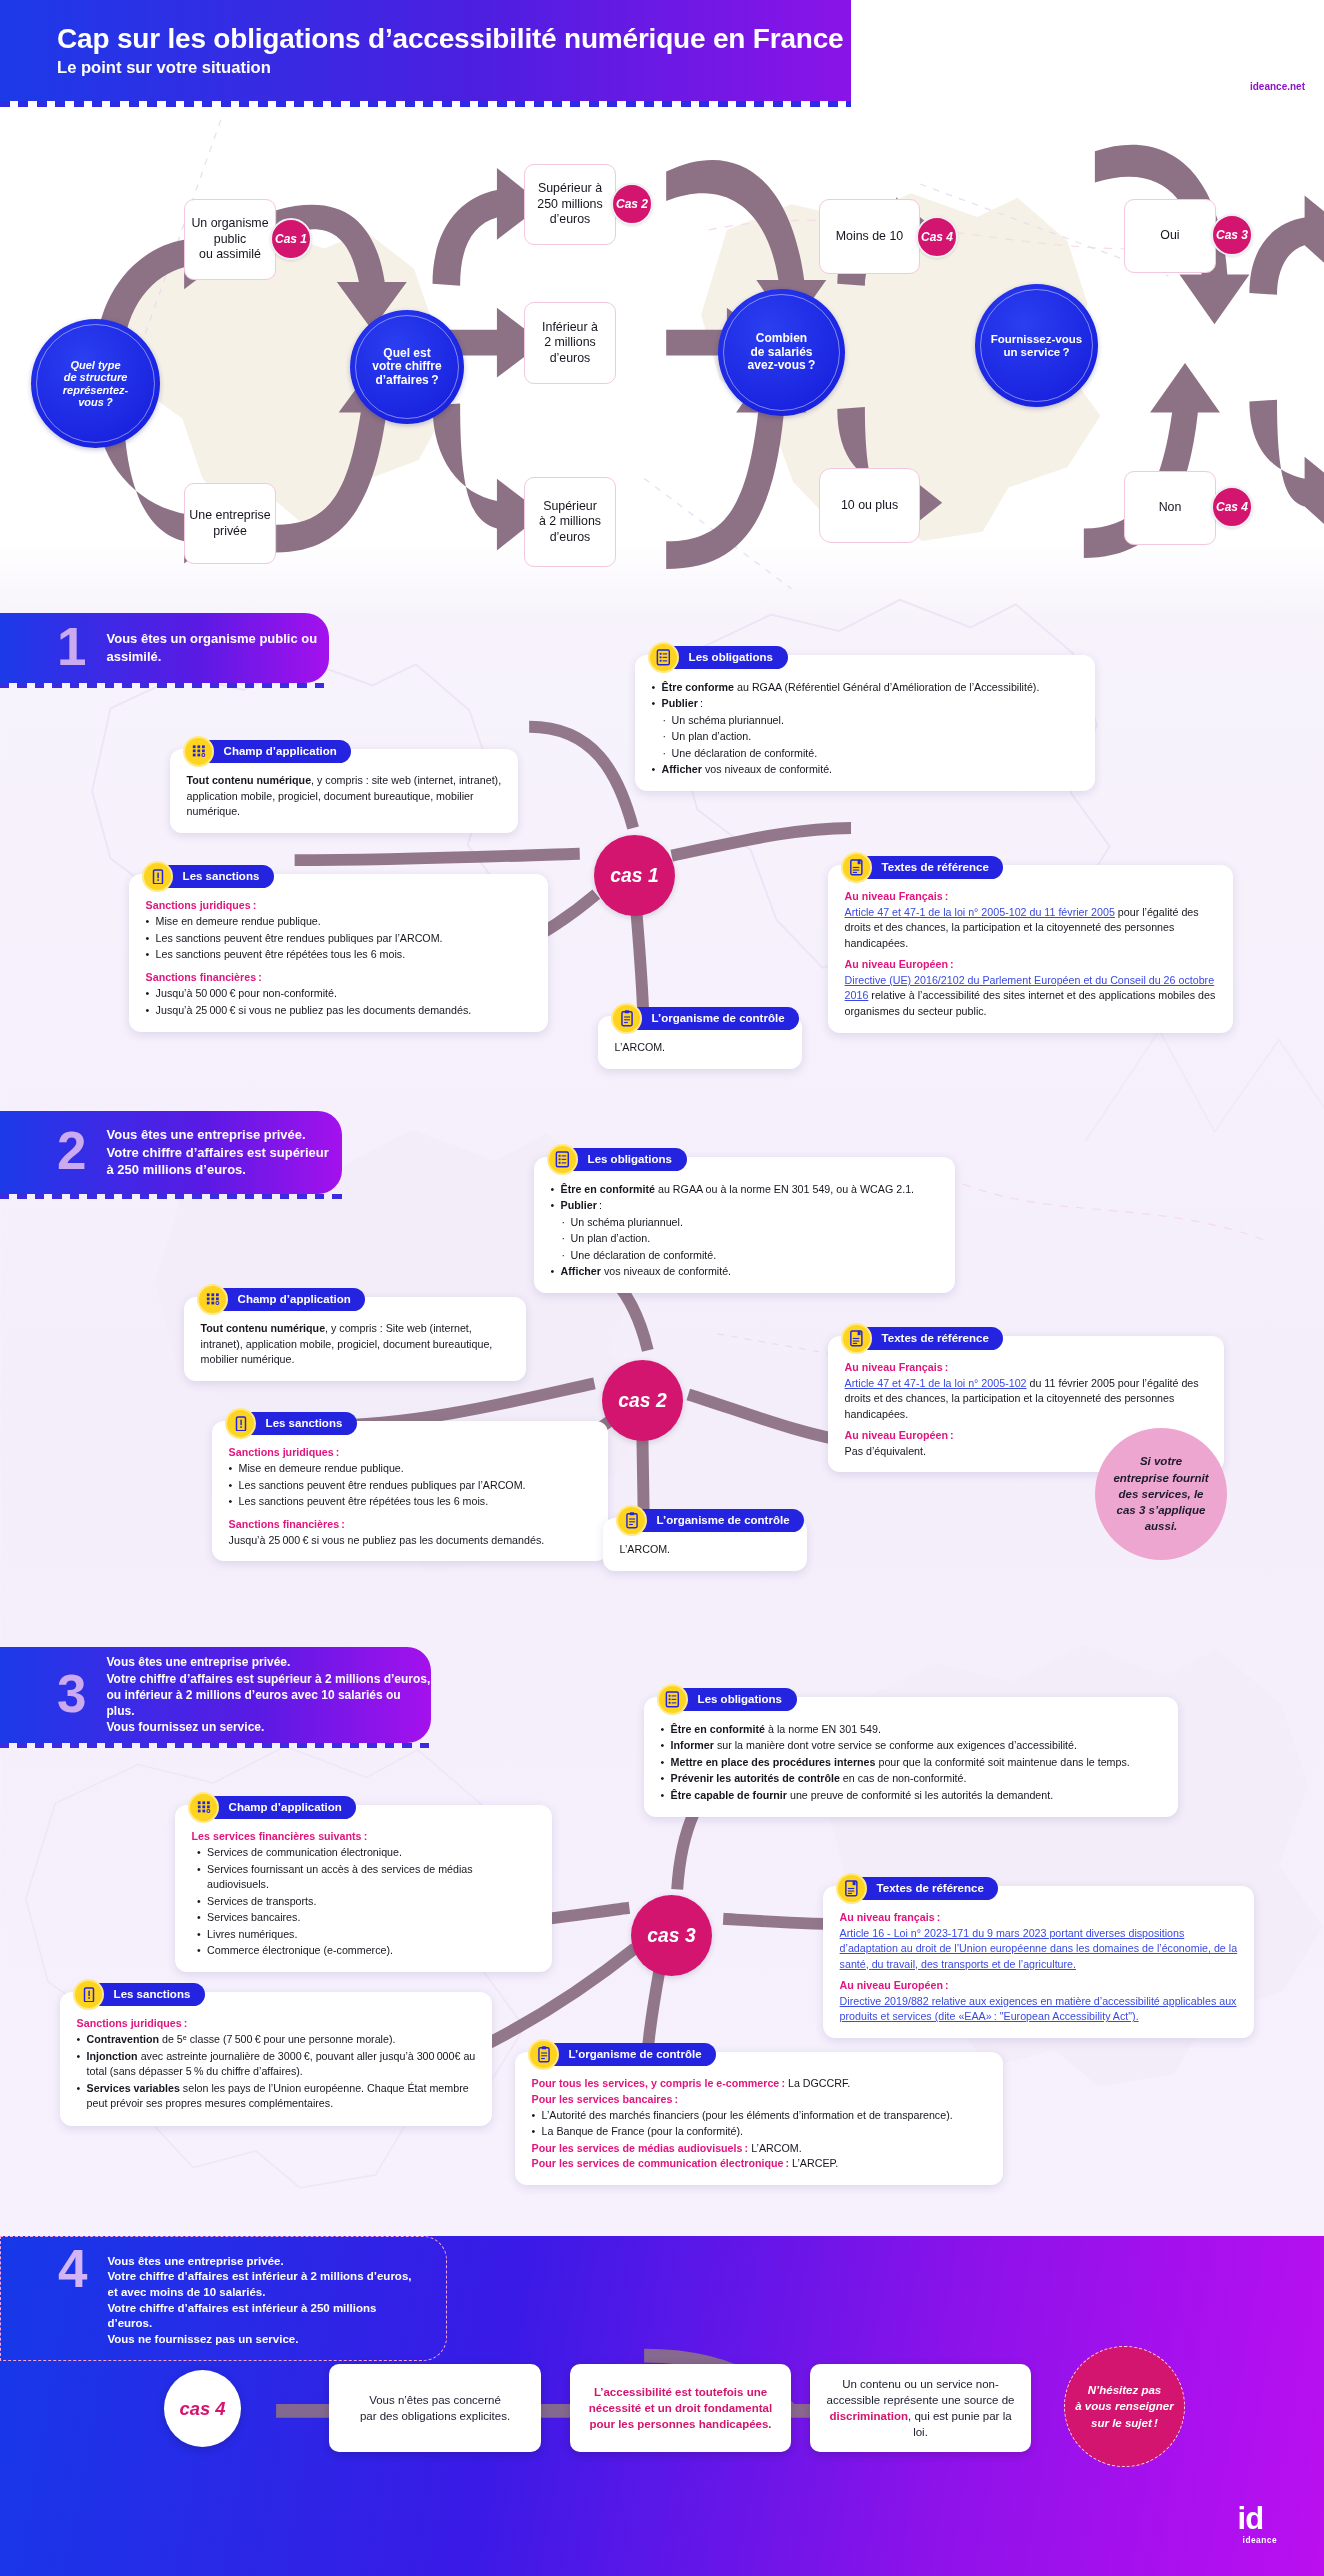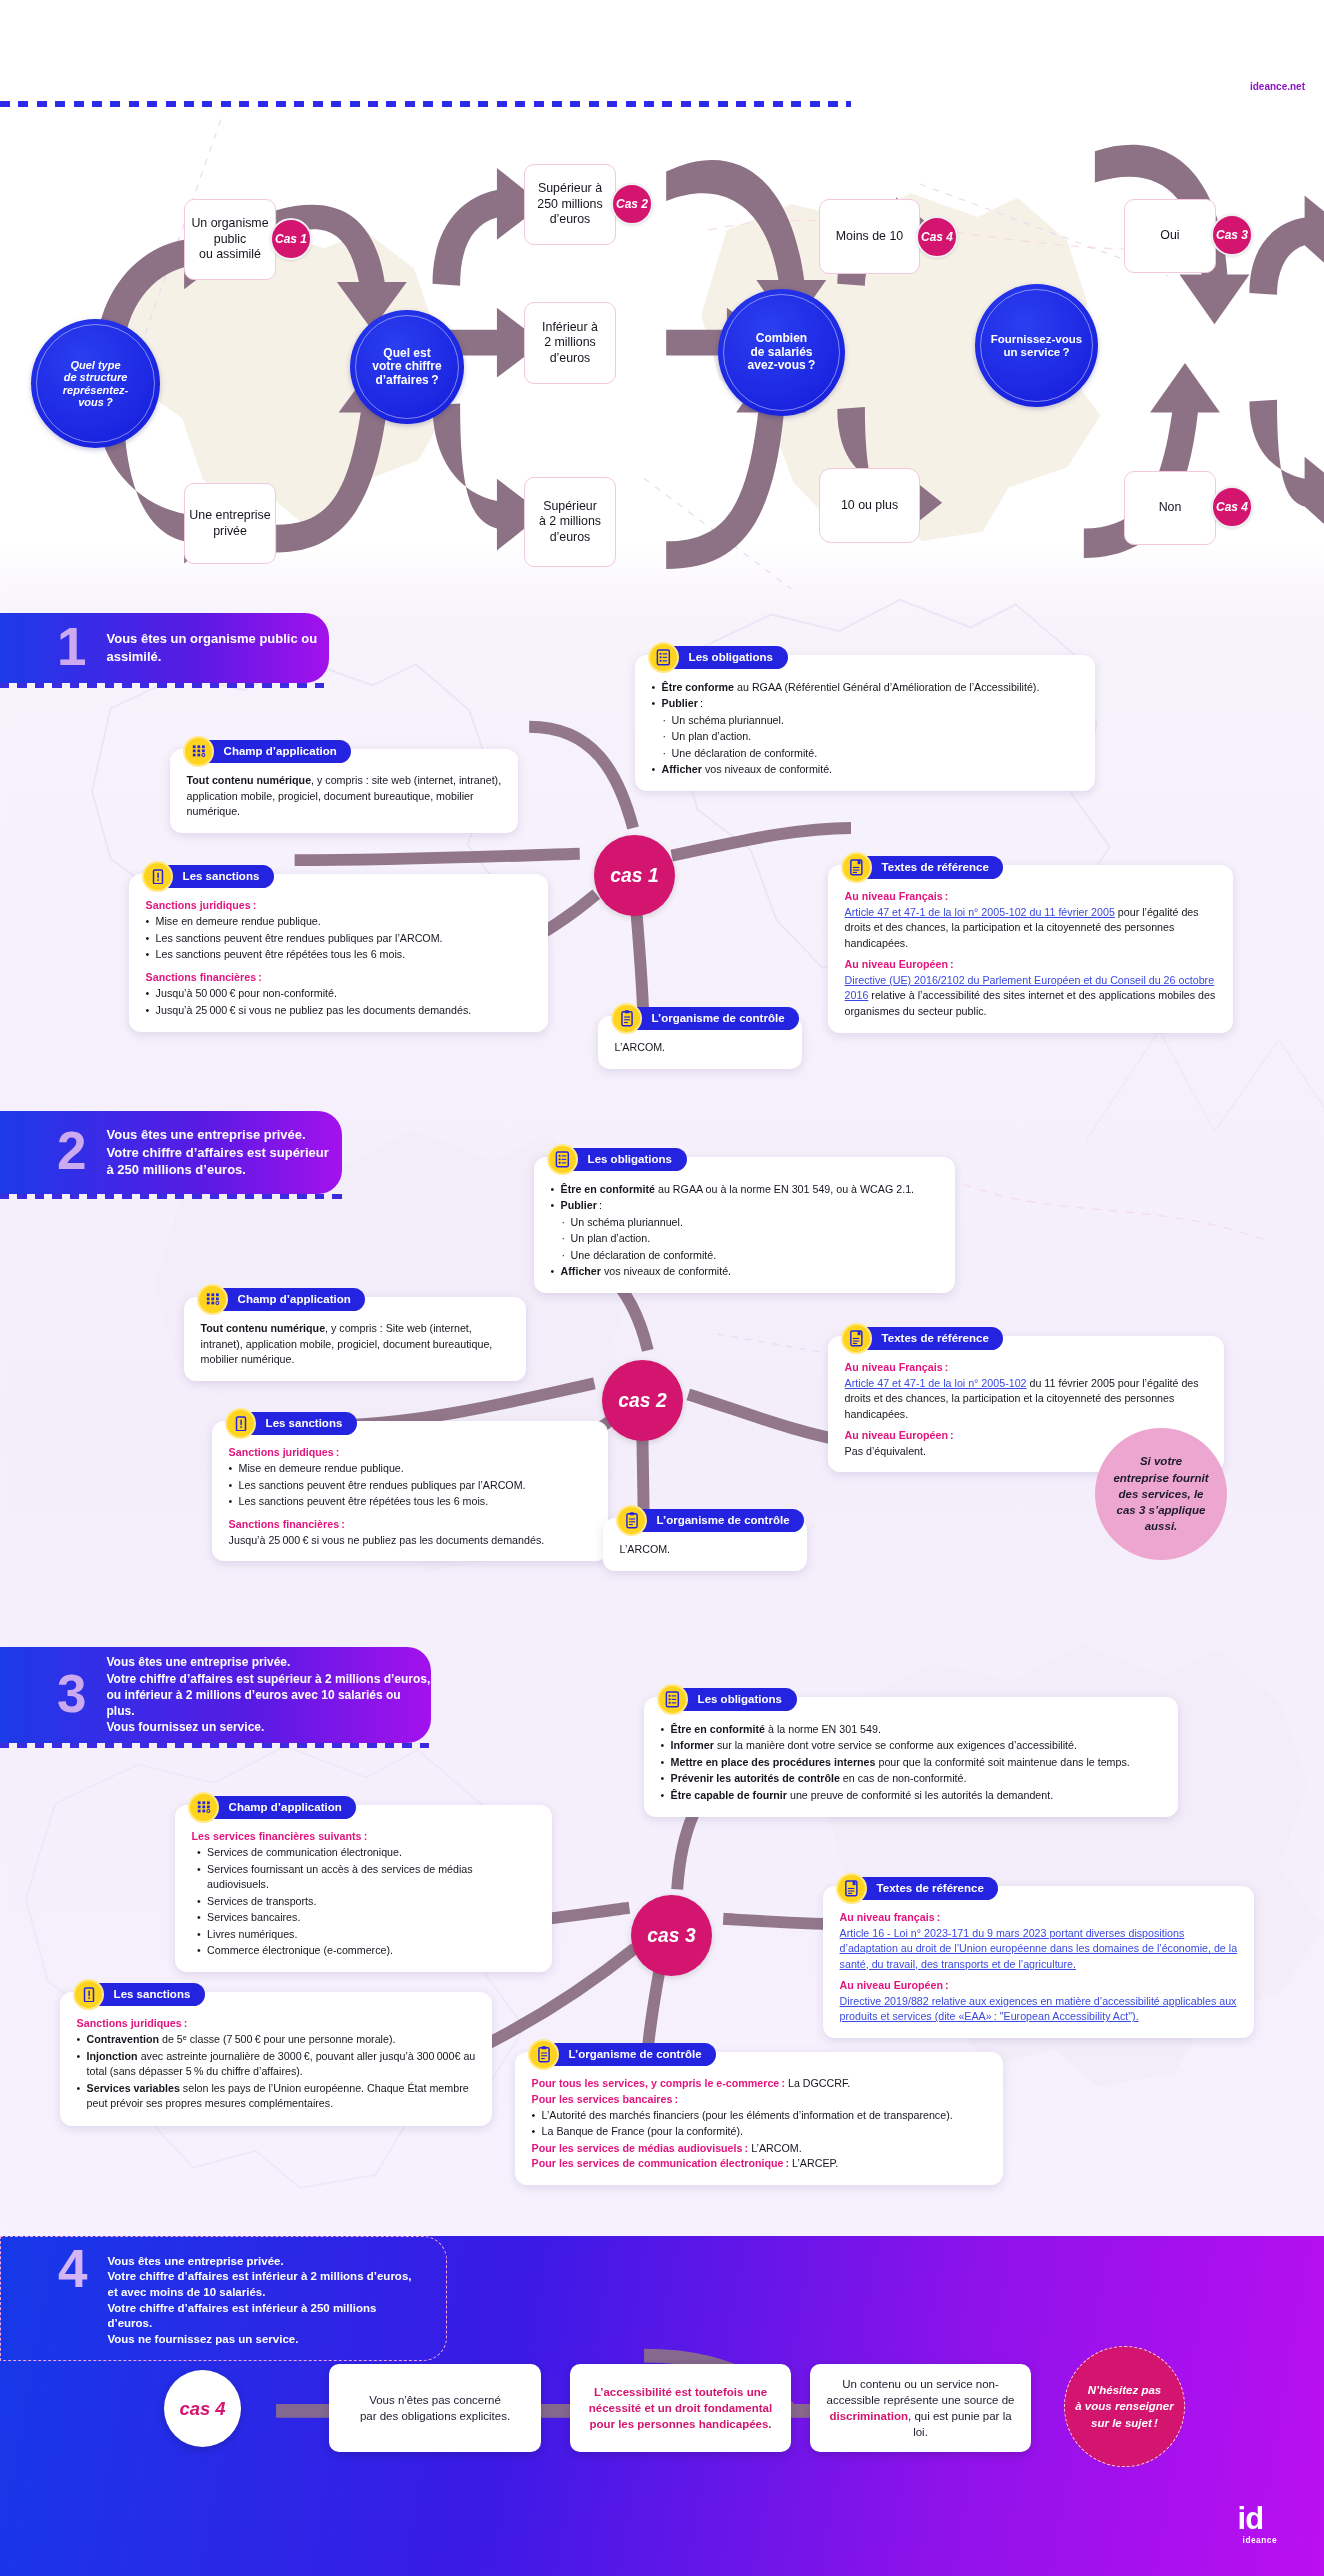--- a/index.html
+++ b/index.html
@@ -198,20 +198,24 @@
       <g stroke="#f6d7e6" stroke-width="1.3" fill="none" stroke-dasharray="9 9" opacity="0.9">
         <path d="M770,250 C960,210 1160,300 1330,260"></path>
         <path d="M1030,1280 C1140,1330 1250,1300 1380,1350"></path>
       </g>
       <g stroke="#efe7f7" stroke-width="1.6" fill="none" opacity="0.9">
         <path d="M1180,1240 L1260,1120 L1320,1230 L1390,1130 L1440,1205"></path>
       </g>
     </svg>
   </div>
 
+  <div class="header">
+    <h1>Cap sur les obligations d’accessibilité numérique en France</h1>
+    <h2>Le point sur votre situation</h2>
+  </div>
   <div class="header-strip"></div>
   <div class="brandtop">ideance.net</div>
 
   <div class="flow">
     <svg class="arrows" width="1325" height="471" aria-hidden="true" viewBox="0 0 1440 512">
       <g fill="#8d7185">
 
         <path d="M104,270 C104,200 150,150 200,142 L200,118 L250,158 L200,196 L200,172 C168,180 134,214 134,272 Z"></path>
 
         <path d="M104,316 C104,386 150,430 200,440 L200,416 L250,456 L200,494 L200,470 C168,462 134,428 134,314 Z"></path>

